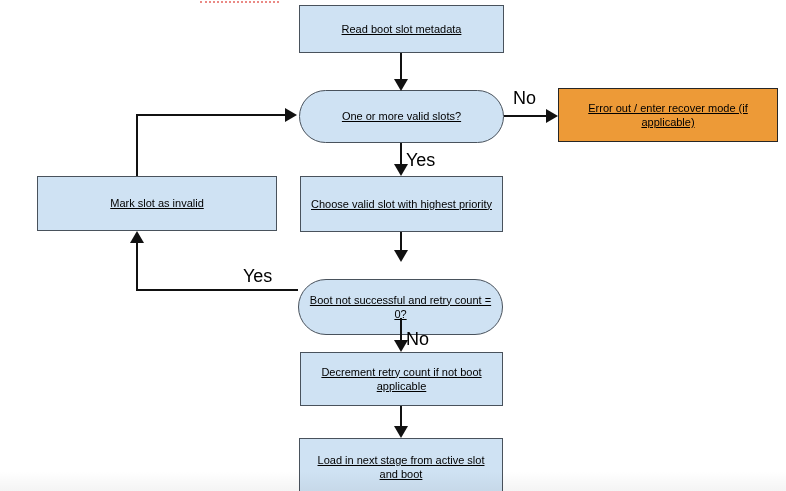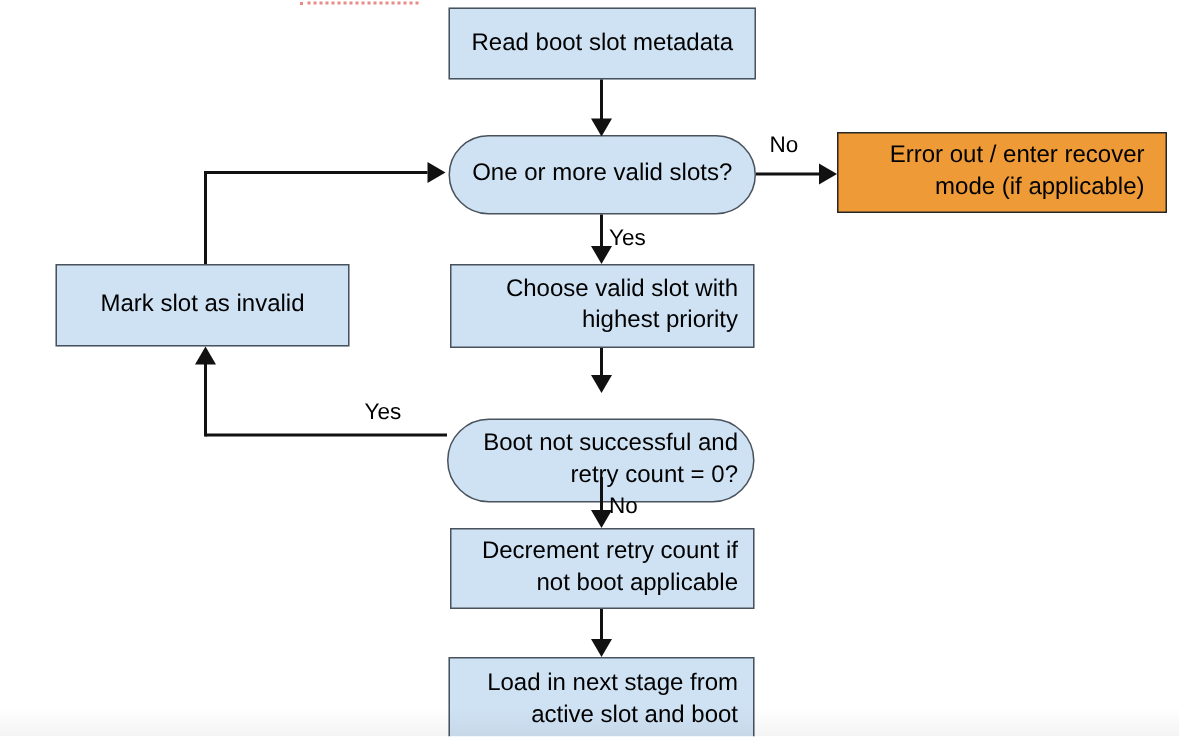--- a/index.html
+++ b/index.html
@@ -10,27 +10,28 @@
     overflow: hidden;
     background: #ffffff;
     font-family: "Liberation Sans", sans-serif;
     color: #000;
   }
   .node {
     position: absolute;
     display: flex;
     align-items: center;
     justify-content: center;
-    text-align: right;
-    font-size: 16px;
+    text-align: center;
+    font-size: 11px;
     line-height: 1.3;
     background: var(--node-fill);
     border: 1px solid var(--node-border);
     box-sizing: border-box;
     padding: 2px 10px;
+    text-decoration: underline;
   }
   .pill { border-radius: 28px; }
   .error {
     background: var(--error-fill);
     border: 1.5px solid var(--error-border);
   }
   .line { position: absolute; background: var(--connector); }
   .arr { position: absolute; width: 0; height: 0; }
   .arr-down {
     border-left: 7px solid transparent;
@@ -42,21 +43,21 @@
     border-right: 7px solid transparent;
     border-bottom: 12px solid var(--connector);
   }
   .arr-right {
     border-top: 7px solid transparent;
     border-bottom: 7px solid transparent;
     border-left: 12px solid var(--connector);
   }
   .edge-label {
     position: absolute;
-    font-size: 15px;
+    font-size: 18px;
     color: #000;
     white-space: nowrap;
   }
   .dotted-artifact {
     position: absolute;
     left: 200px; top: 1px; width: 79px; height: 0;
     border-top: 2px dotted var(--artifact);
   }
   .bottom-fade {
     position: absolute;
@@ -85,21 +86,21 @@
   </div>
 
   <div class="node error" style="left:558px; top:88px; width:220px; height:54px; padding:2px 14px;">
     <span>Error out / enter recover mode (if applicable)</span>
   </div>
 
   <div class="node pill" style="left:298px; top:262px; width:205px; height:56px;margin-top:17px;">
     <span>Boot not successful and retry count = 0?</span>
   </div>
 
-  <div class="node" style="left:37px; top:176px; width:196px; height:55px;">
+  <div class="node" style="left:37px; top:176px; width:240px; height:55px;">
     <span>Mark slot as invalid</span>
   </div>
 
   <div class="node" style="left:300px; top:352px; width:203px; height:54px;">
     <span>Decrement retry count if not boot applicable</span>
   </div>
 
   <div class="node" style="left:299px; top:438px; width:204px; height:58px;">
     <span>Load in next stage from active slot and boot</span>
   </div>

